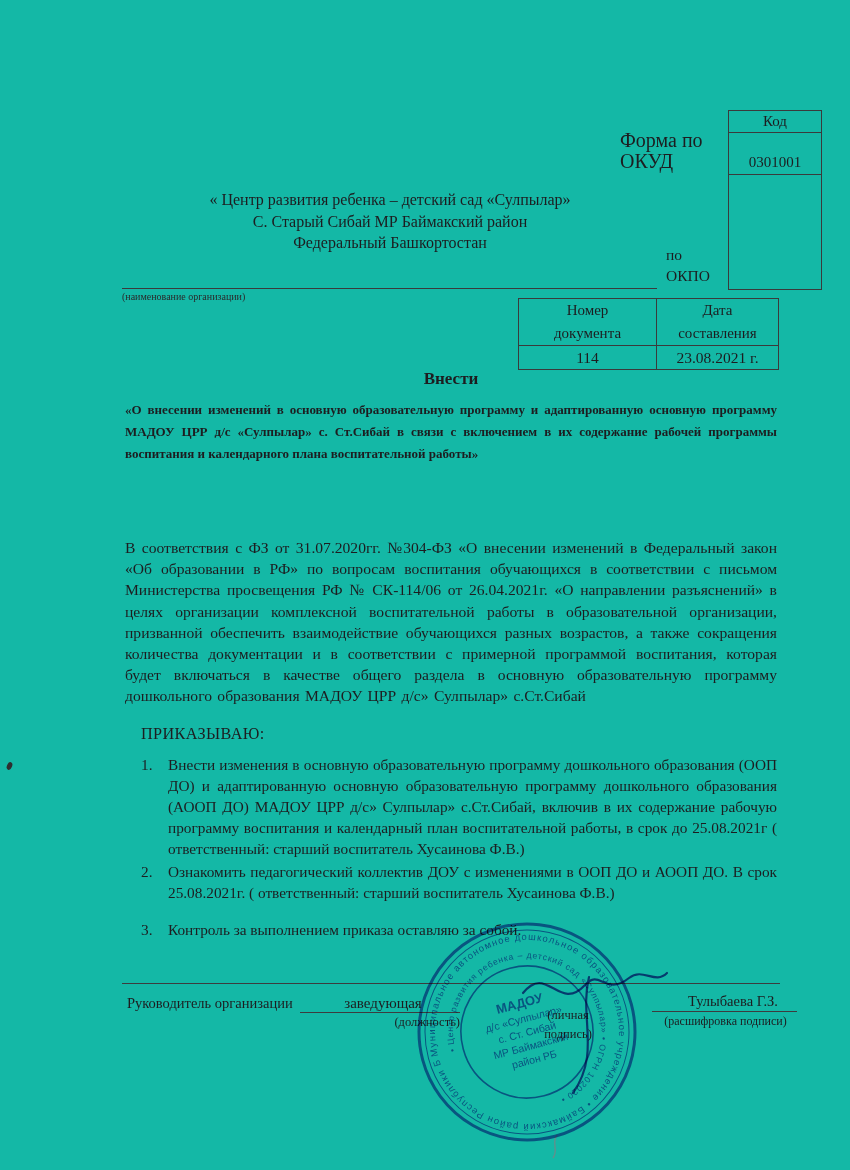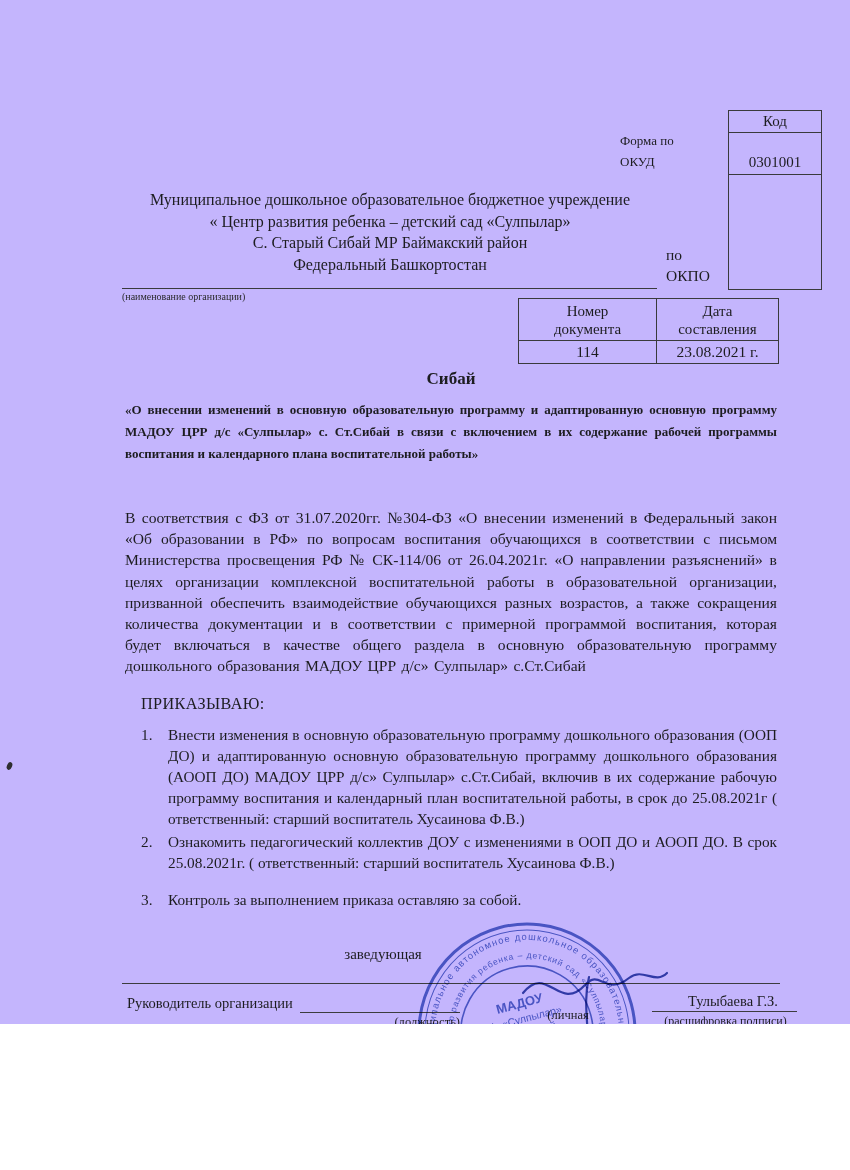--- a/index.html
+++ b/index.html
@@ -1,66 +1,66 @@
 <!DOCTYPE html>
 <html><head>
 <meta charset="utf-8">
 <style>
   * { box-sizing: border-box; margin: 0; padding: 0; }
   html, body { background: #ffffff; }
   .page {
     position: relative;
-    width: 850px; height: 1024px;
-    background: #c4b5fd;
+    width: 850px; height: 1170px;
+    background: #14b8a6;
     font-family: "Liberation Serif", "DejaVu Serif", serif;
     color: #1d1d20;
     overflow: hidden;
   }
   .abs { position: absolute; }
 
   
   .kod-box { left: 728px; top: 110px; width: 94px; height: 180px; border: 1.5px solid #3a3a3c; }
   .kod-header { height: 22px; border-bottom: 1.5px solid #3a3a3c; text-align: center; font-size: 15px; line-height: 21px; }
   .kod-value { position: absolute; top: 22px; left: 0; right: 0; height: 42px; border-bottom: 1.5px solid #3a3a3c;
                text-align: center; font-size: 15px; padding-top: 19px; line-height: 20px; }
-  .form-okud { left: 620px; top: 130px; font-size: 13px; line-height: 21px; }
+  .form-okud { left: 620px; top: 130px; font-size: 20px; line-height: 21px; }
   .okpo { left: 666px; top: 244px; font-size: 15.5px; line-height: 21px; }
 
   
   .org-block { left: 123px; top: 189px; width: 534px; text-align: center; font-size: 16px; line-height: 21.5px; }
   .org-underline { left: 122px; top: 288px; width: 535px; border-top: 1.3px solid #3a3a3c; height: 0; }
   .org-caption { left: 122px; top: 291px; width: 535px; text-align: left; font-size: 10px; color: #2a2a2c; }
 
   
   .doc-table { left: 518px; top: 298px; border-collapse: collapse; }
   .doc-table td { border: 1.4px solid #3a3a3c; text-align: center; vertical-align: middle;
-                  font-size: 15px; line-height: 18px; }
+                  font-size: 15px; line-height: 23px; }
   .doc-table .hdr { height: 42px; }
   .doc-table .hdr span { display: inline-block; width: 90px; }
   .doc-table .val { height: 23px; font-size: 15.5px; }
   .doc-table .c1 { width: 138px; }
   .doc-table .c2 { width: 122px; }
 
   
   .order-title { left: 125px; top: 369px; width: 652px; text-align: center; font-weight: bold; font-size: 17px; }
   .order-subject { left: 125px; top: 399px; width: 652px; font-weight: bold; font-size: 13px;
                    line-height: 22px; text-align: justify; text-align-last: left; }
-  .flow { left: 125px; top: 507px; width: 652px; }
+  .flow { left: 125px; top: 537px; width: 652px; }
   .preamble { font-size: 15.6px; line-height: 21.2px; text-align: justify; text-align-last: left; word-spacing: 1.5px; }
   .command { margin-top: 18px; margin-left: 16px; font-size: 16.2px; letter-spacing: .4px; }
   .list { margin-top: 10px; padding-left: 16px; }
   .item { display: flex; gap: 7px; font-size: 15.3px; line-height: 21px; margin-bottom: 2px; }
   .item .num { flex: 0 0 20px; }
   .item .txt { flex: 1; text-align: justify; text-align-last: left; }
   .item.last { margin-top: 16px; }
 
   
   .sig-divider { left: 122px; top: 983px; width: 658px; border-top: 1.3px solid #3c3c3e; height: 0; }
   .sig-role { left: 127px; top: 995px; font-size: 14.5px; }
-  .sig-position { left: 308px; top: 946px; width: 150px; text-align: center; font-size: 15px; }
+  .sig-position { left: 308px; top: 995px; width: 150px; text-align: center; font-size: 15px; }
   .sig-line-1 { left: 300px; top: 1012px; width: 160px; border-top: 1.1px solid #3c3c3e; height: 0; }
   .sig-position-cap { left: 300px; top: 1015px; width: 160px; text-align: right; font-size: 12.5px; }
   .sig-sign-cap { left: 530px; top: 1006px; width: 76px; text-align: center; font-size: 12.5px; line-height: 19px; }
   .sig-name { left: 688px; top: 993px; font-size: 14.5px; }
   .sig-line-3 { left: 652px; top: 1011px; width: 145px; border-top: 1.1px solid #3c3c3e; height: 0; }
   .sig-name-cap { left: 648px; top: 1014px; width: 155px; text-align: center; font-size: 12px; }
 
   
   .stamp { left: 407px; top: 912px; transform: rotate(-15deg); mix-blend-mode: multiply; opacity: .82; z-index: 5; }
   .stamp text { font-family: "Liberation Sans", "DejaVu Sans", sans-serif; }
@@ -82,42 +82,41 @@
     <div>Форма по</div>
     <div>ОКУД</div>
   </div>
 
   <div class="abs okpo">
     <div>по</div>
     <div>ОКПО</div>
   </div>
 
   <div class="abs org-block">
-    <div>Муниципальное дошкольное образовательное бюджетное учреждение</div>
     <div>« Центр развития ребенка – детский сад «Сулпылар»</div>
     <div>С. Старый Сибай МР Баймакский район</div>
     <div>Федеральный Башкортостан</div>
   </div>
   <div class="abs org-underline"></div>
   <div class="abs org-caption">(наименование организации)</div>
 
   <table class="abs doc-table">
     <tbody>
         <tr>
       <td class="hdr c1"><span>Номер документа</span></td>
       <td class="hdr c2"><span>Дата составления</span></td>
     </tr>
     <tr>
       <td class="val c1">114</td>
       <td class="val c2">23.08.2021 г.</td>
     </tr>
   </tbody>
     </table>
 
-  <div class="abs order-title">Сибай</div>
+  <div class="abs order-title">Внести</div>
   <div class="abs order-subject">«О внесении изменений в основную образовательную программу и адаптированную основную программу МАДОУ ЦРР д/с «Сулпылар» с. Ст.Сибай в связи с включением в их содержание рабочей программы воспитания и календарного плана воспитательной работы»</div>
 
   <div class="abs flow">
     <div class="preamble">В соответствия с ФЗ от 31.07.2020гг. №304-ФЗ «О внесении изменений в Федеральный закон «Об образовании в РФ» по вопросам воспитания обучающихся в соответствии с письмом Министерства просвещения РФ № СК-114/06 от 26.04.2021г. «О направлении разъяснений» в целях организации комплексной воспитательной работы в образовательной организации, призванной обеспечить взаимодействие обучающихся разных возрастов, а также сокращения количества документации и в соответствии с примерной программой воспитания, которая будет включаться в качестве общего раздела в основную образовательную программу дошкольного образования МАДОУ ЦРР д/с» Сулпылар» с.Ст.Сибай</div>
     <div class="command">ПРИКАЗЫВАЮ:</div>
     <div class="list">
       <div class="item">
         <span class="num">1.</span>
         <span class="txt">Внести изменения в основную образовательную программу дошкольного образования (ООП ДО) и адаптированную основную образовательную программу дошкольного образования (АООП ДО) МАДОУ ЦРР д/с» Сулпылар» с.Ст.Сибай, включив в их содержание рабочую программу воспитания и календарный план воспитательной работы, в срок до 25.08.2021г ( ответственный: старший воспитатель Хусаинова Ф.В.)</span>
       </div>

